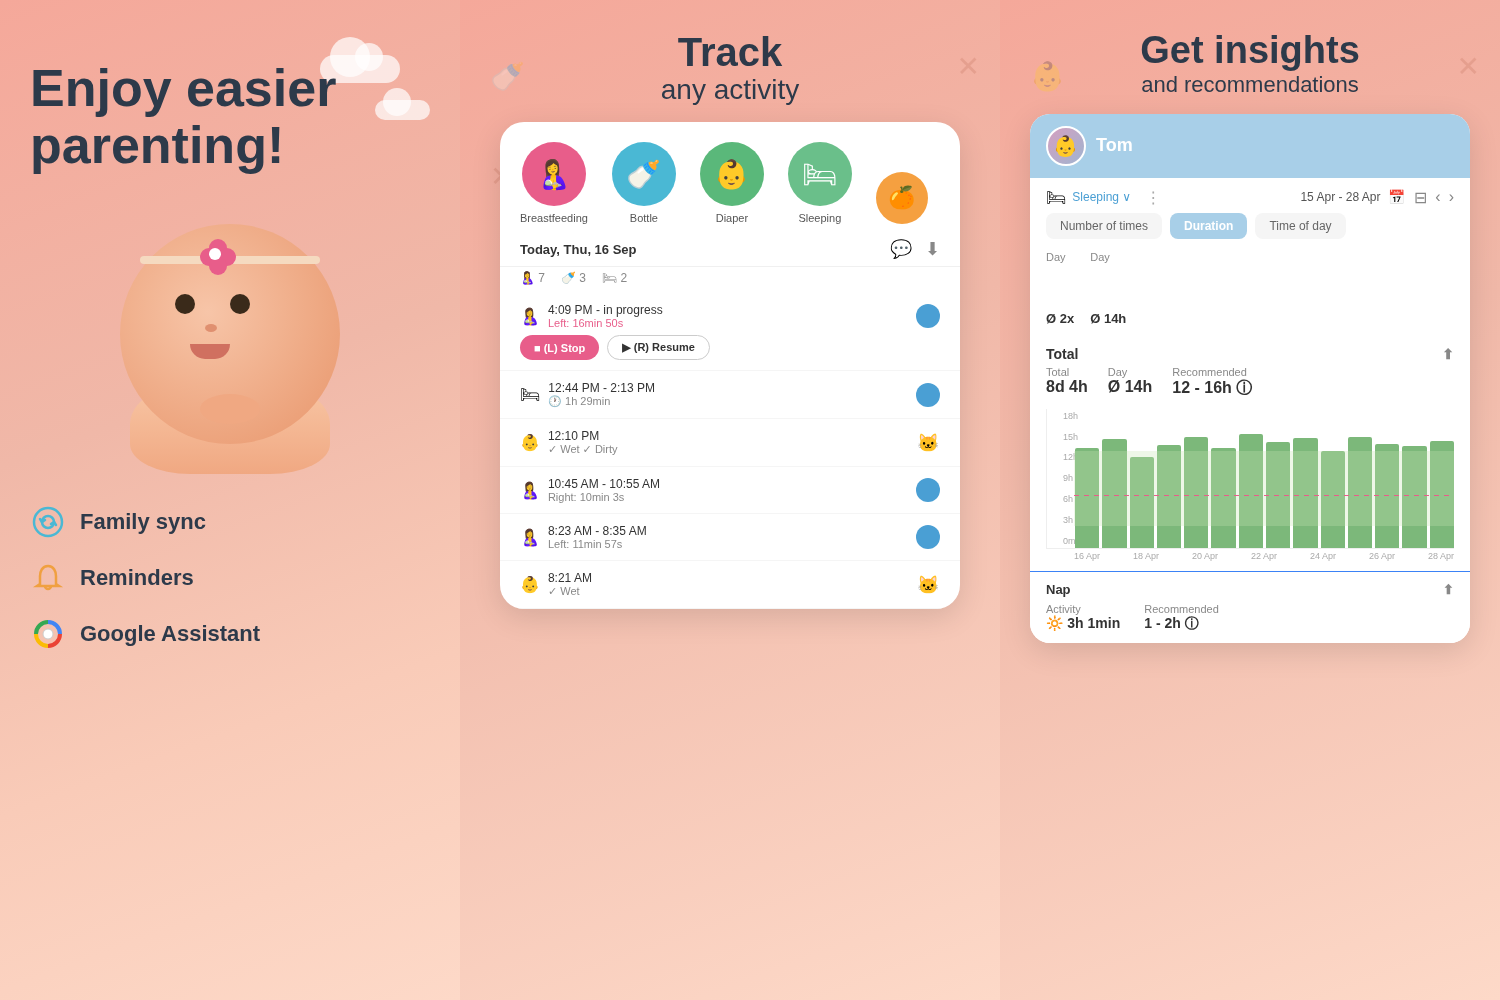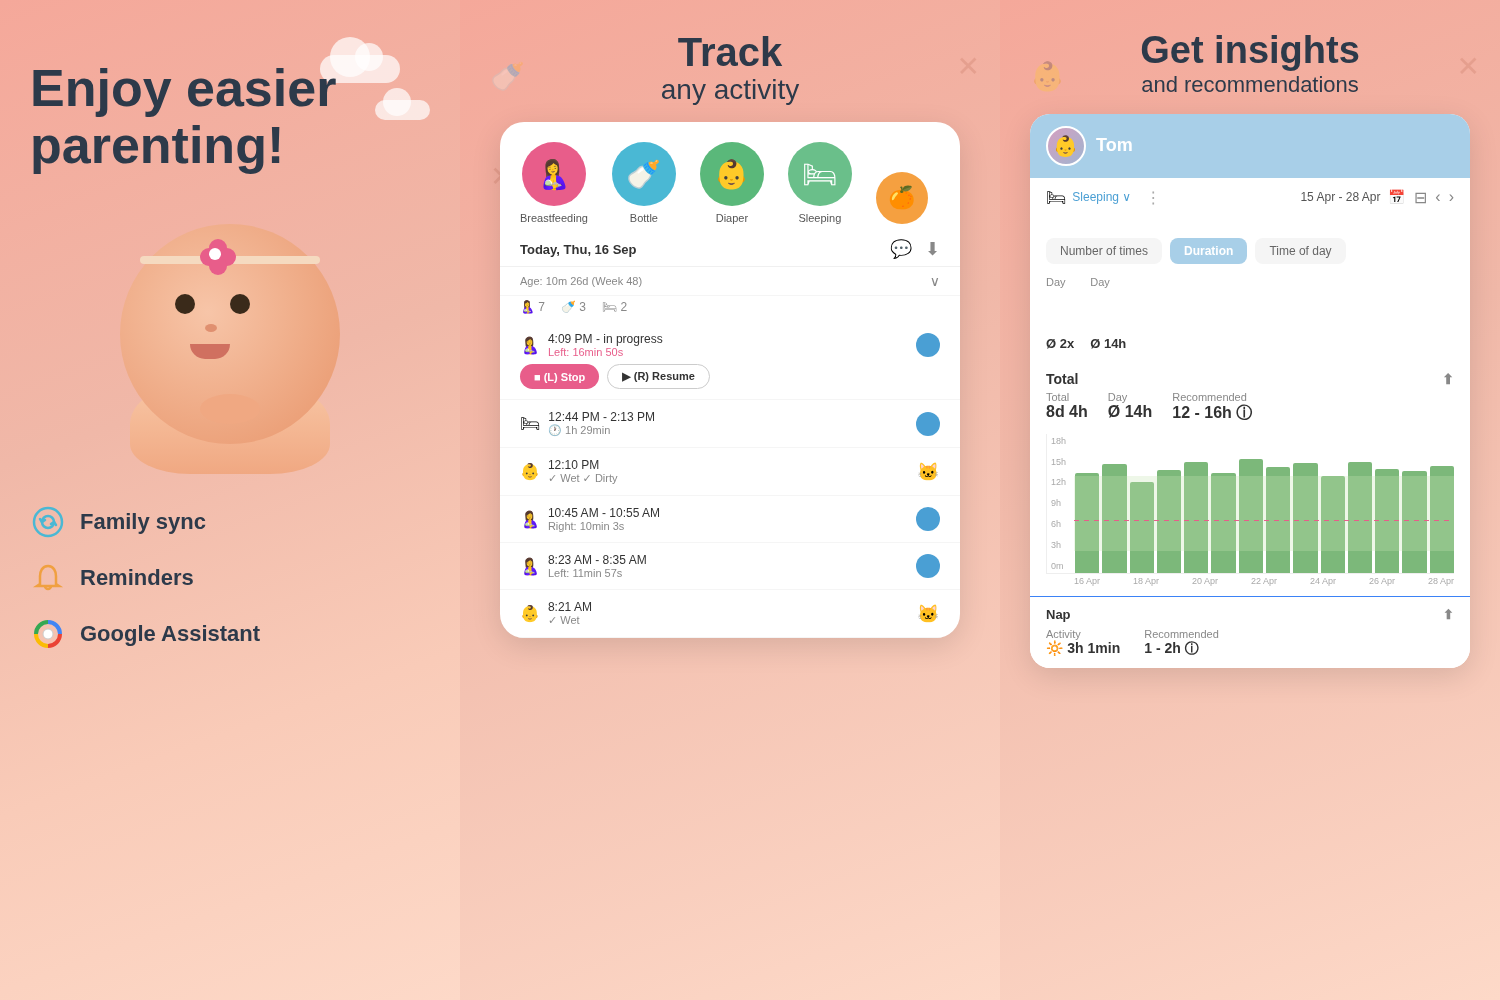--- a/index.html
+++ b/index.html
@@ -381,21 +381,20 @@
       display: flex;
       gap: 8px;
       color: #888;
       font-size: 16px;
     }
     .metric-tabs {
       display: flex;
       padding: 0 16px 8px 16px;
       gap: 8px;
       background: #fff;
-      margin-top: 25px;
     }
     .metric-tab {
       padding: 6px 14px;
       border-radius: 8px;
       font-size: 12px;
       cursor: pointer;
     }
     .metric-tab.active {
       background: #a8cfe8;
       color: #fff;
@@ -453,21 +452,21 @@
       flex: 1;
     }
     .bar {
       flex: 1;
       background: #7cb87a;
       border-radius: 2px 2px 0 0;
       position: relative;
     }
     .chart-y-labels {
       position: absolute;
-      left: 4px;
+      left: 16px;
       top: 0;
       height: 100%;
       display: flex;
       flex-direction: column;
       justify-content: space-between;
       font-size: 9px;
       color: #aaa;
       padding: 2px 0;
     }
     .chart-x-labels {
@@ -617,24 +616,20 @@
     </div>
 
     <div class="tracker-header">
       <span class="tracker-date">Today, Thu, 16 Sep</span>
       <div class="tracker-icons-row">
         <span>💬</span>
         <span>⬇</span>
       </div>
     </div>
 
-    <div class="age-row">
-      <span class="age-text">Age: 10m 26d (Week 48)</span>
-      <span style="color:#888;font-size:14px;">∨</span>
-    </div>
 
     <div class="summary-row">
       <span>🤱 7</span>
       <span>🍼 3</span>
       <span>🛏 2</span>
     </div>
 
     <div class="entry">
       <div class="entry-main">
         <div class="entry-info">

